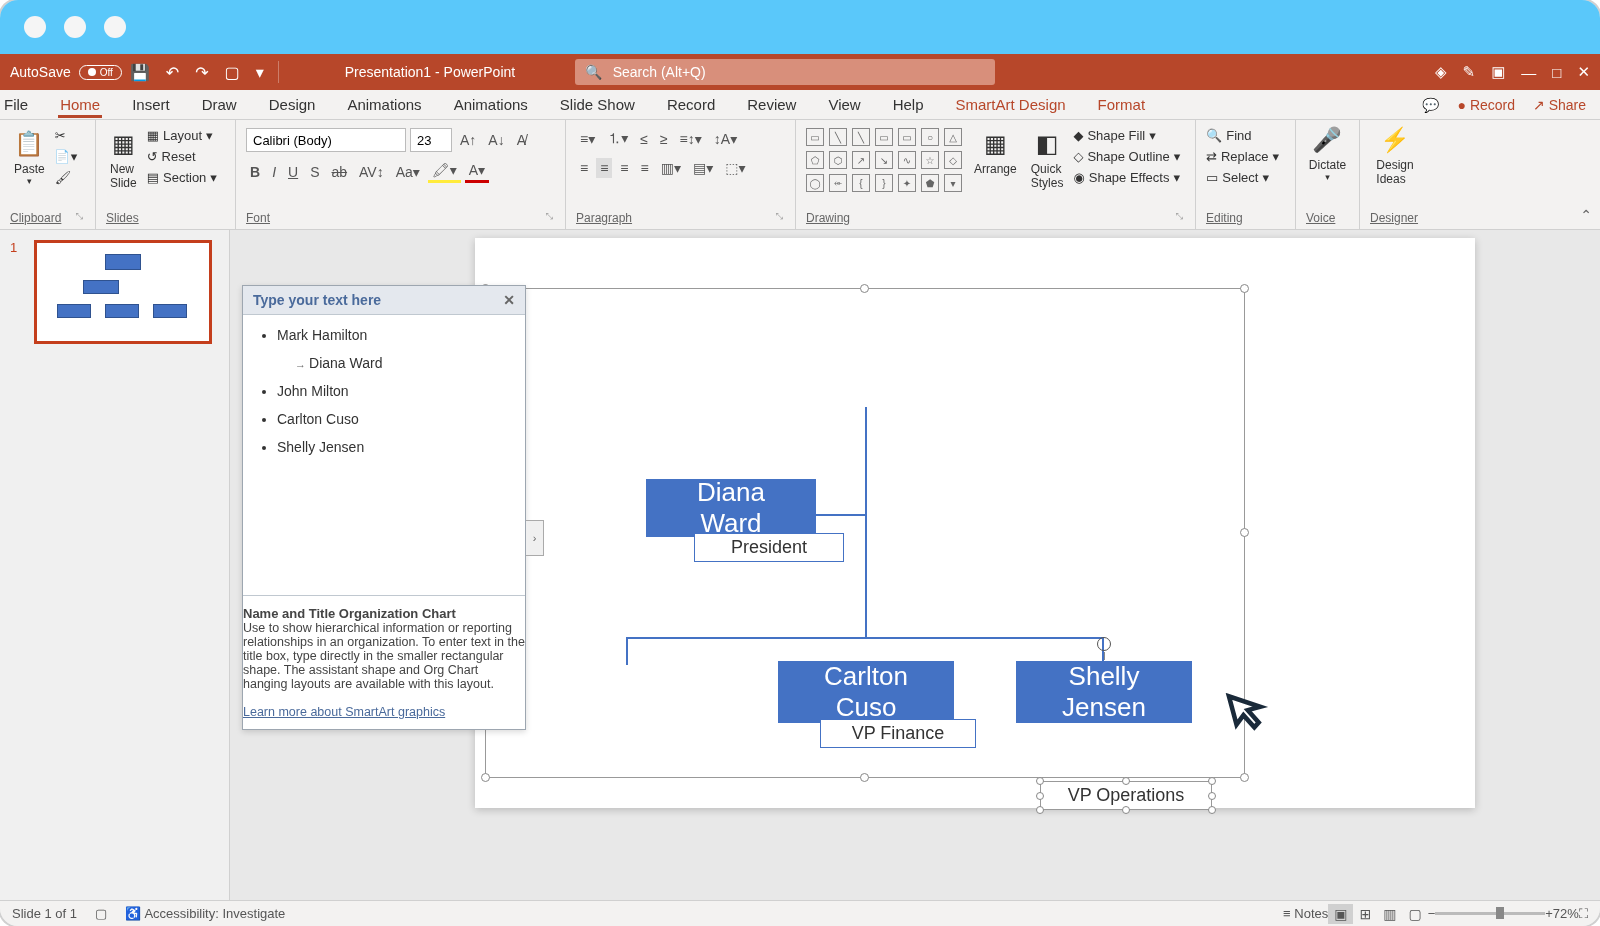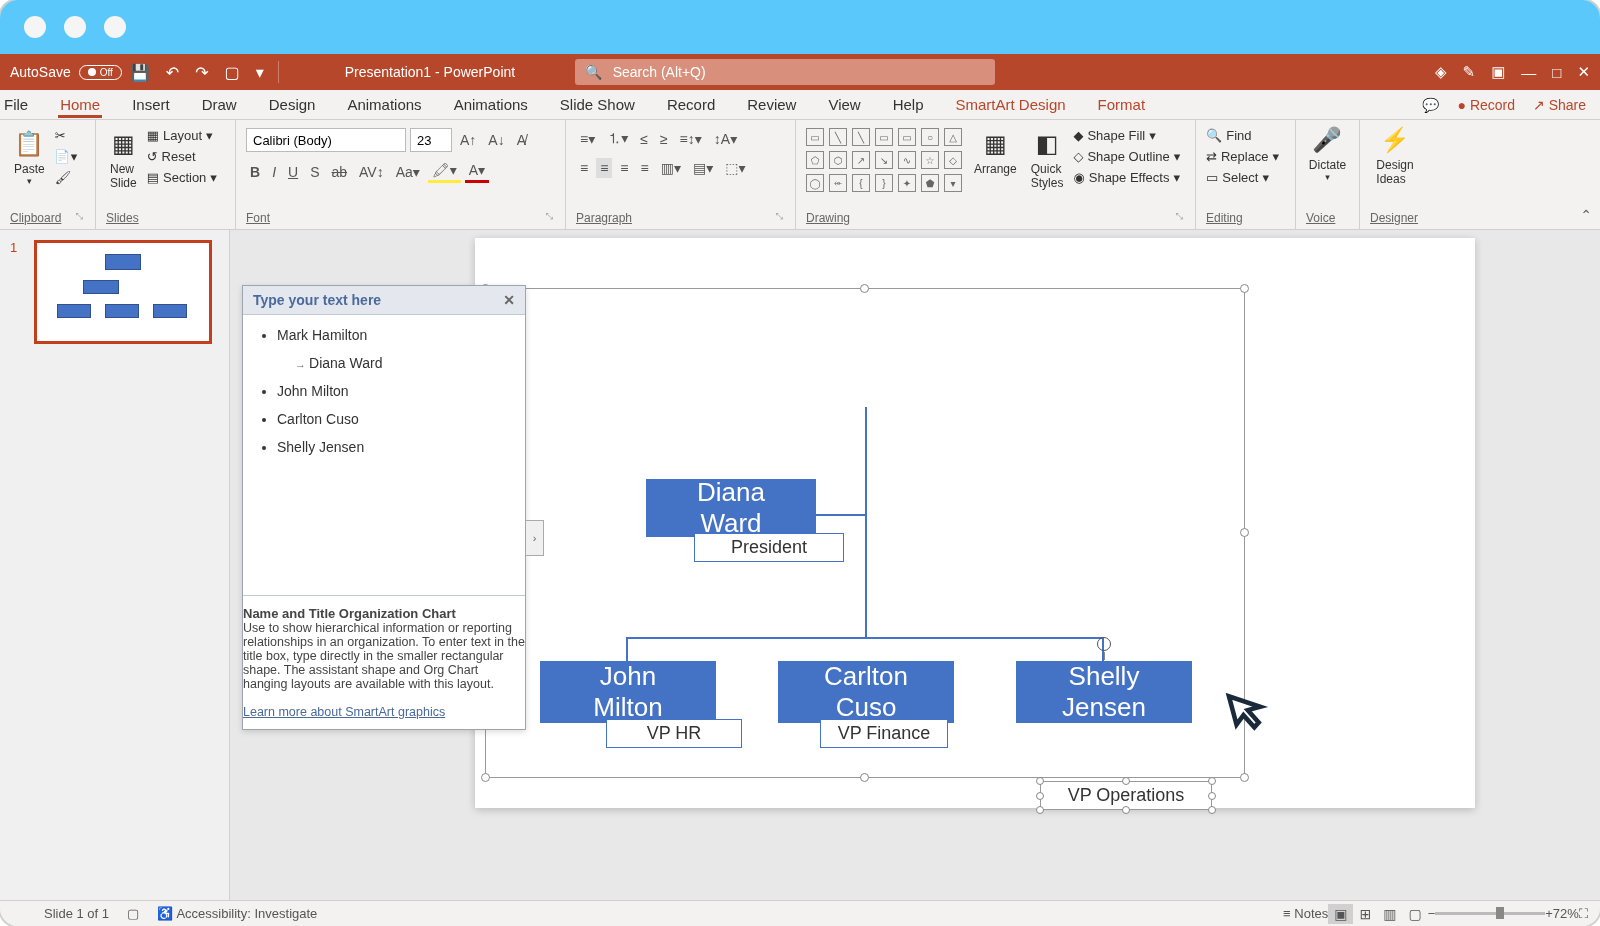--- a/index.html
+++ b/index.html
@@ -82,21 +82,21 @@
 
 .node-selected .org-title { border: 1px solid #999; }
 .node-sel-handle { position: absolute; width: 8px; height: 8px; background: #fff; border: 1px solid #888; border-radius: 50%; }
 .rotate-handle { position: absolute; width: 14px; height: 14px; border: 1.5px solid #555; border-radius: 50%; top: -24px; left: 50%; margin-left: -7px; }
 .rotate-handle::after { content: ''; position: absolute; width: 1px; height: 8px; background: #888; left: 50%; top: 14px; }
 
 .cursor-pointer { position: absolute; left: 752px; top: 450px; font-size: 40px; color: #1a2a3a; z-index: 50; pointer-events: none; transform: rotate(-15deg); }
 .cursor-pointer svg { width: 44px; height: 44px; }
 
 .status-bar { height: 26px; background: #f3f2f1; border-top: 1px solid #d0d0d0; display: flex; align-items: center; padding: 0 12px; font-size: 13px; color: #555; justify-content: space-between; }
-.status-left { display: flex; align-items: center; gap: 18px; margin-left: 32px; }
+.status-left { display: flex; align-items: center; gap: 18px; }
 .status-right { display: flex; align-items: center; }
 .status-right .view-btn { padding: 2px 6px; cursor: pointer; font-size: 14px; }
 .status-right .view-btn.active { background: #d0d0d0; }
 .zoom-slider { width: 110px; height: 3px; background: #bbb; position: relative; }
 .zoom-slider::after { content: ''; position: absolute; width: 8px; height: 12px; background: #888; left: 55%; top: -5px; }
 </style>
 </head>
 <body>
 
 <div class="window-frame">
@@ -362,32 +362,26 @@
           <div class="org-line" style="left:616px;top:348px;width:2px;height:28px"></div>
 
 
           <div class="org-node" style="left:160px;top:190px">
             <div class="org-main" style="width:170px;height:58px">
               <span>Diana Ward</span>
             </div>
             <div class="org-title" style="left:48px;top:54px;width:150px">President</div>
           </div>
 
-          <div class="org-node" style="left:54px;top:372px">
-            <div class="org-main" style="width:176px;height:62px">
-              <span>John<br>Milton</span>
-            </div>
-            <div class="org-title" style="left:66px;top:58px;width:136px">VP HR</div>
-          </div>
 
           <div class="org-node" style="left:292px;top:372px">
             <div class="org-main" style="width:176px;height:62px;padding:6px 10px">
               <span style="white-space:pre-line">Carlton<br>Cuso</span>
             </div>
-            <div class="org-title" style="left:42px;top:58px;width:128px">VP Finance</div>
+            <div class="org-title" style="left:42px;top:58px;width:156px">VP Finance</div>
           </div>
 
           <div class="org-node node-selected" style="left:530px;top:372px">
             <div class="org-main" style="width:176px;height:62px;padding:6px 10px;position:relative">
               <span style="white-space:pre-line">Shelly<br>Jensen</span>
               <div class="rotate-handle"></div>
             </div>
             <div class="org-title" style="left:24px;top:58px;width:172px;position:relative">
               <span>VP Operations</span>
               <div class="node-sel-handle" style="left:-5px;top:-5px"></div>

